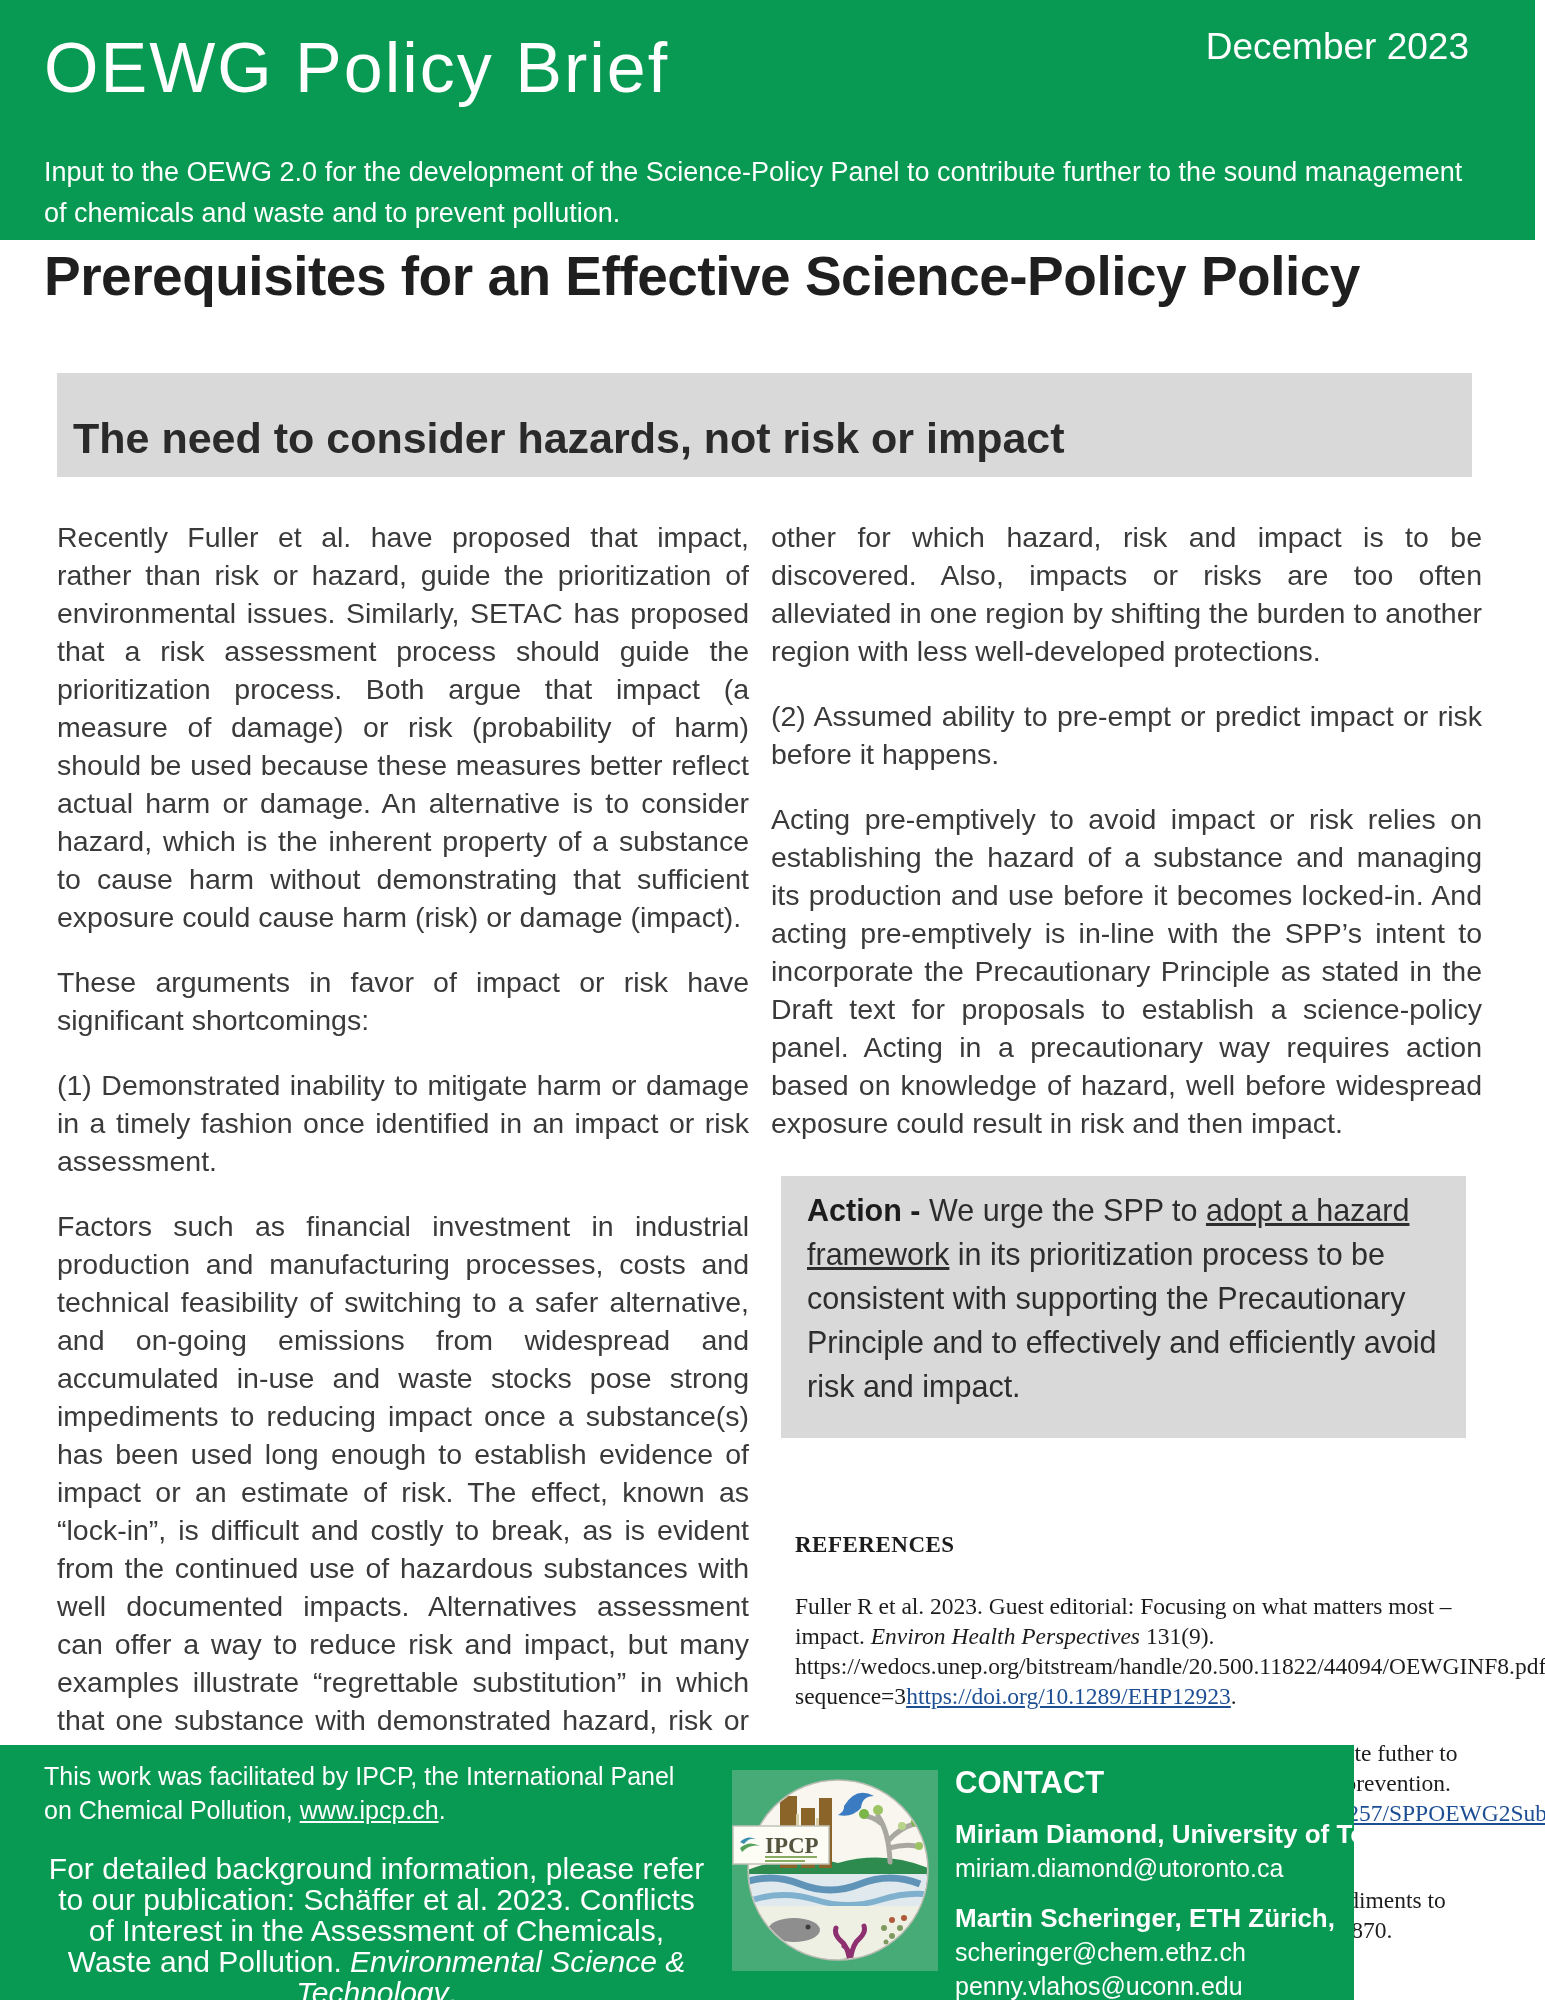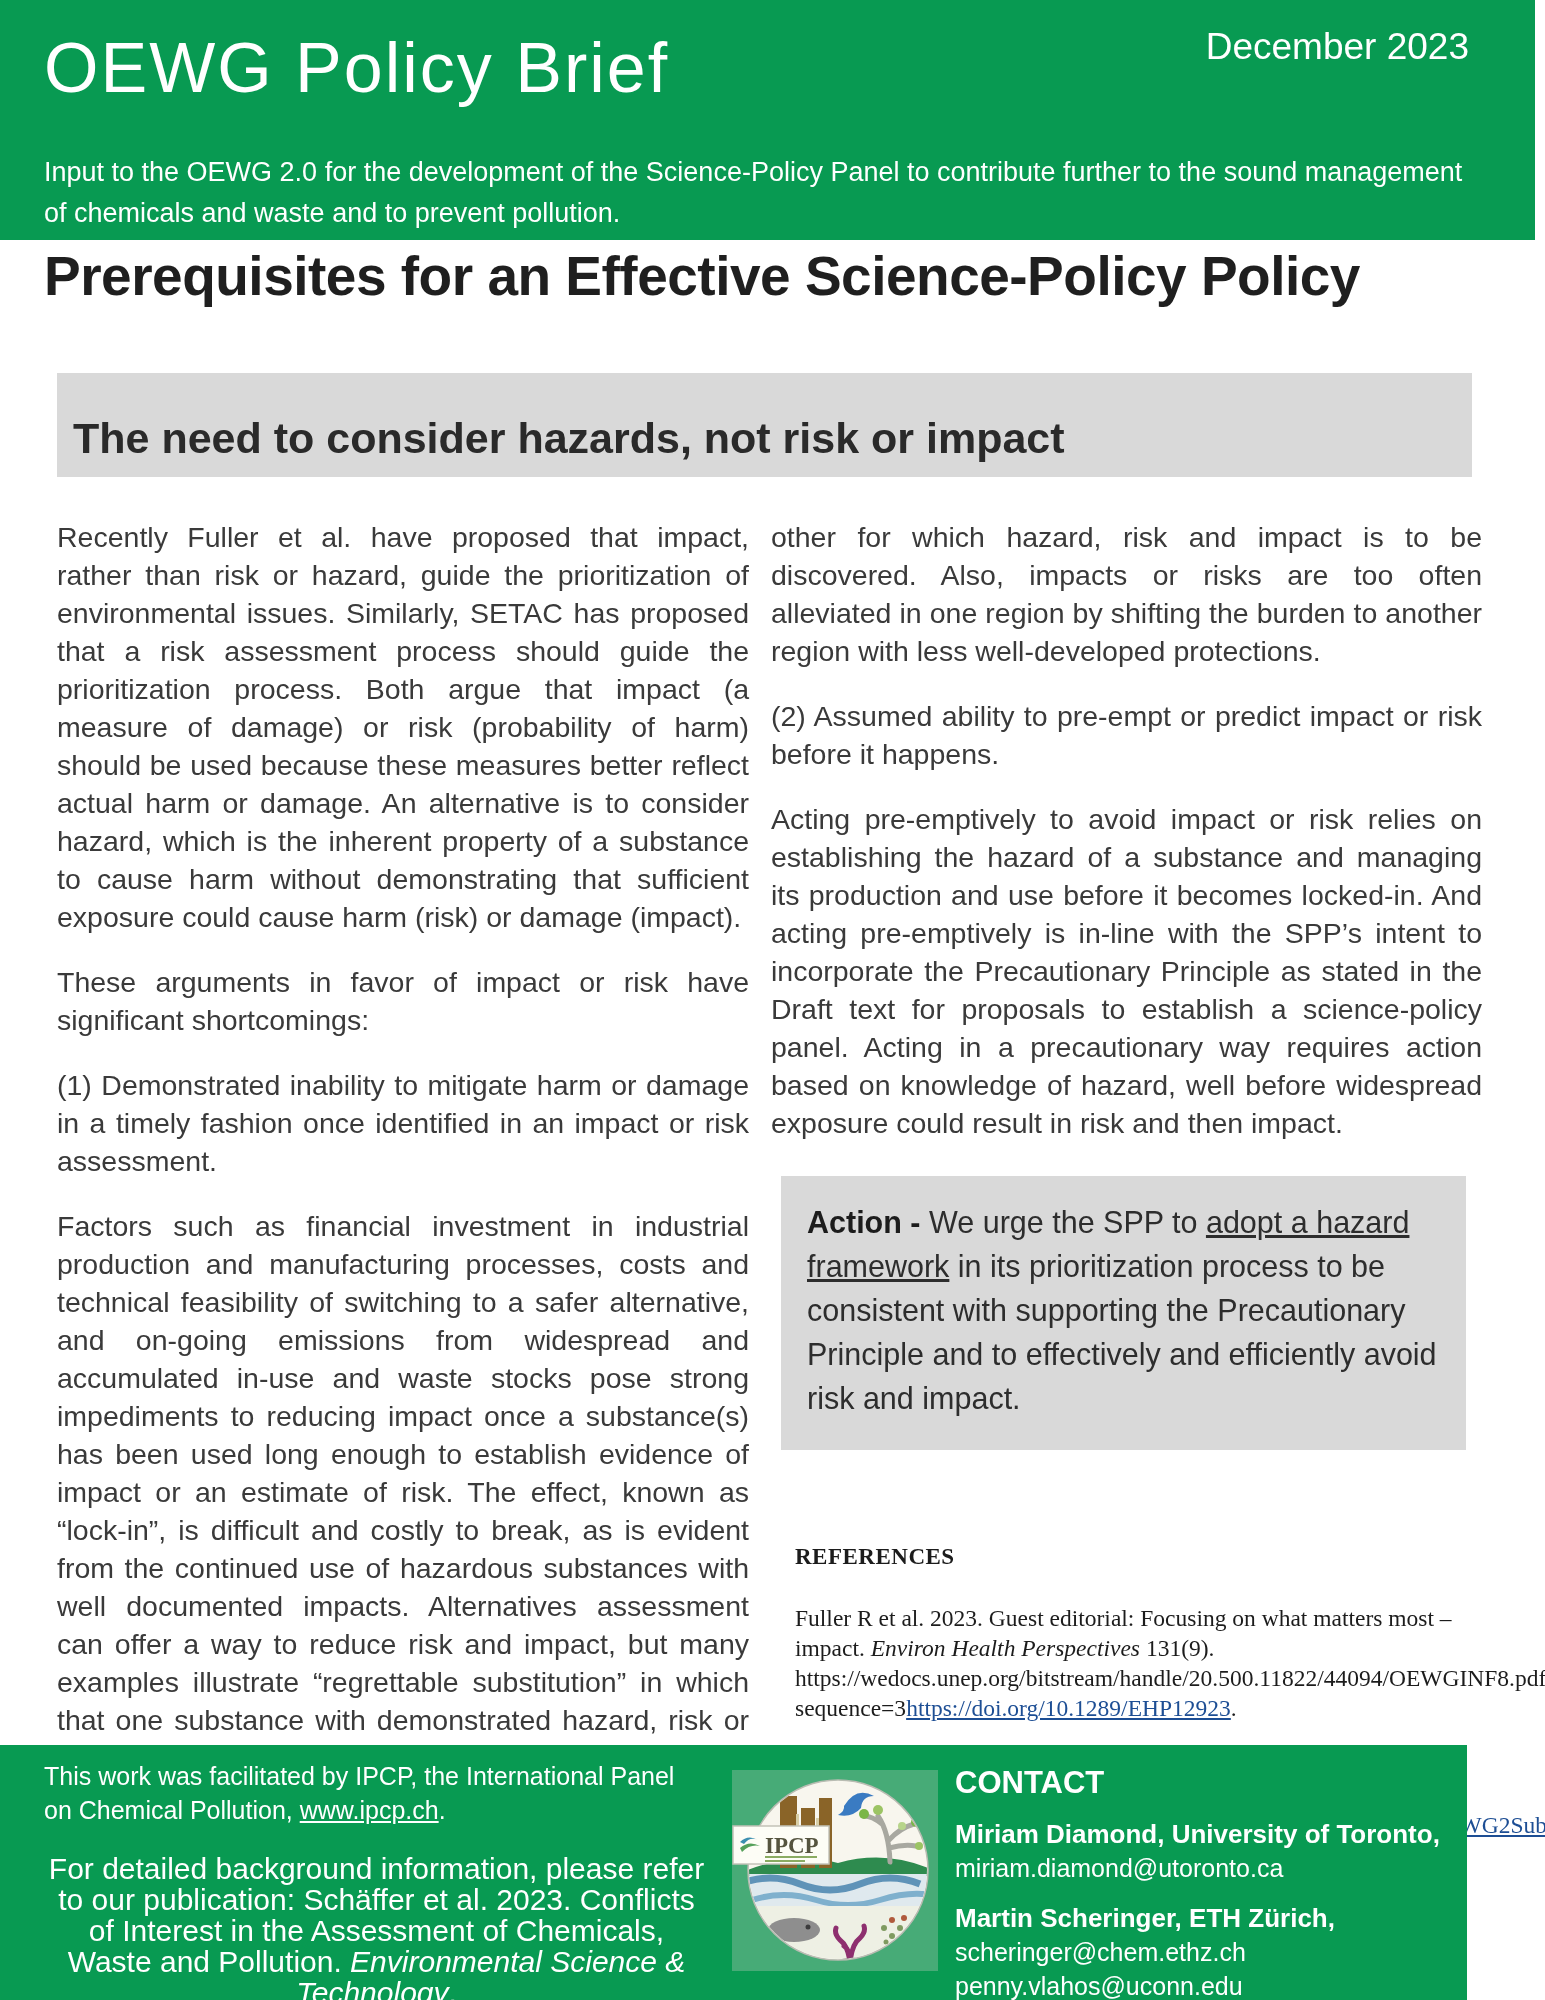--- a/index.html
+++ b/index.html
@@ -21,34 +21,34 @@
   .section-band{position:absolute;left:57px;top:373px;width:1415px;height:104px;background:#d9d9d9;}
   .section-band h2{position:absolute;left:16px;bottom:14px;margin:0;font-size:43px;font-weight:700;color:#2a2a2a;}
 
   
   .col{position:absolute;top:518px;font-size:28.5px;line-height:38px;text-align:justify;color:#3a3a3a;}
   .col p{margin:0 0 27px 0;}
   .left-col{left:57px;width:692px;}
   .right-col{left:771px;width:711px;}
 
   
-  .action-box{background:#d9d9d9;margin:34px 16px 0 10px;padding:24px 26px 30px 26px;
+  .action-box{background:#d9d9d9;margin:34px 16px 0 10px;padding:12px 26px 30px 26px;
               font-size:30.5px;line-height:44px;text-align:left;color:#2d2d2d;}
   .action-box .action-label{font-weight:700;color:#1c1c1c;}
   .action-box a{color:inherit;text-decoration:underline;}
 
   
   .references{margin:88px 0 0 24px;text-align:left;font-family:"Liberation Serif",serif;color:#1c1c1c;}
   .ref-heading{font-weight:700;font-size:23px;letter-spacing:0.5px;margin:0 0 4px 0;}
   .ref{font-size:23.5px;line-height:30px;margin:0;}
   .ref i{font-style:italic;}
   .ref a{color:#1d4e94;text-decoration:underline;}
 
   
-  .footer{position:absolute;left:0;top:1745px;width:1467px;height:255px;background:#089a52;color:#fff;}
+  .footer{position:absolute;left:0;top:1745px;width:1354px;height:255px;background:#089a52;color:#fff;}
   .foot-left{position:absolute;left:44px;top:14px;width:665px;}
   .foot-left p{margin:0;}
   .foot-left .p1{font-size:25px;line-height:34px;margin-bottom:26px;}
   .foot-left .p2{font-size:30px;line-height:31px;text-align:center;}
   .foot-left a{color:#fff;text-decoration:underline;}
   .foot-left i{font-style:italic;}
 
   .logo-tile{position:absolute;left:732px;top:25px;width:206px;height:201px;background:#0f172a;}
 
   .contact{position:absolute;left:955px;top:20px;width:560px;}

